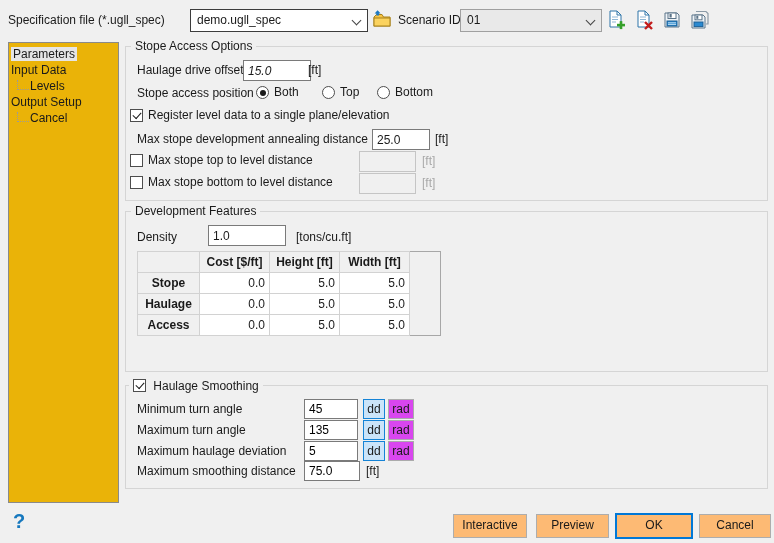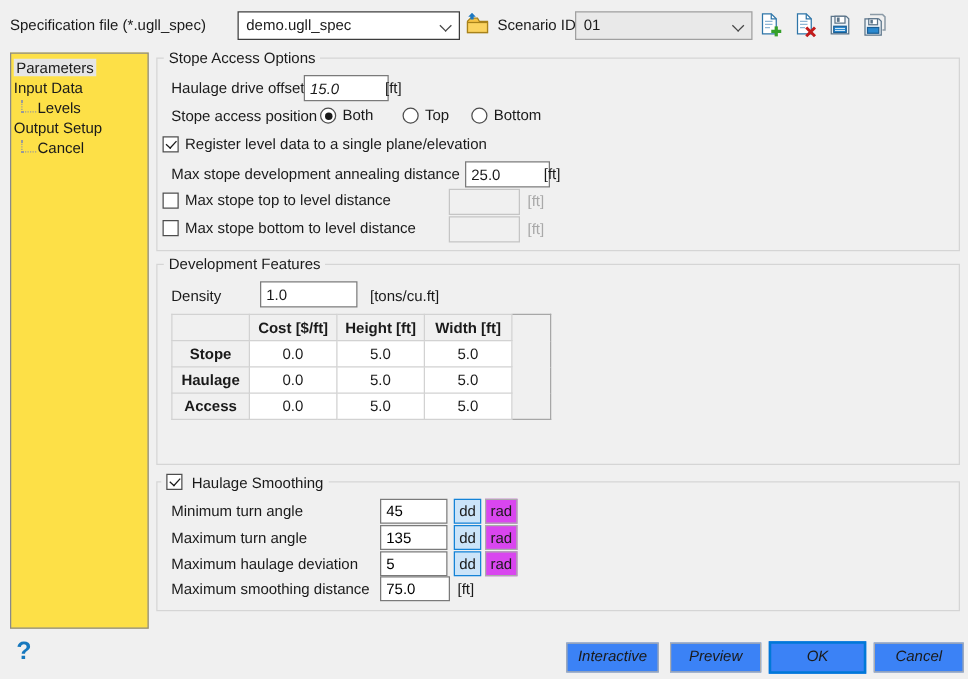--- a/index.html
+++ b/index.html
@@ -26,40 +26,40 @@
   .cb{display:inline-block;width:13px;height:13px;border:1px solid #4d4d4d;background:#fff;
     box-sizing:border-box;position:relative;vertical-align:middle;}
   .cb.checked::after{content:"";position:absolute;left:1.5px;top:2px;width:7px;height:4px;
     border-left:1.6px solid #1a1a1a;border-bottom:1.6px solid #1a1a1a;transform:rotate(-48deg);}
   .radio{display:inline-block;width:13px;height:13px;border:1px solid #4d4d4d;border-radius:50%;
     background:#fff;box-sizing:border-box;position:relative;vertical-align:middle;}
   .radio.selected::after{content:"";position:absolute;left:2.5px;top:2.5px;width:6px;height:6px;
     border-radius:50%;background:#1a1a1a;}
   .opt{position:absolute;white-space:nowrap;line-height:15px;}
   .opt .t{margin-left:5px;vertical-align:middle;}
-  .sidebar{position:absolute;left:8px;top:42px;width:111px;height:461px;background:#fde047;
+  .sidebar{position:absolute;left:8px;top:42px;width:111px;height:461px;background:#eab308;
     border:1px solid #8a8a8a;box-sizing:border-box;}
   .tree-item{position:absolute;white-space:nowrap;line-height:15px;}
   .tree-item .sel{background:#e5e5e5;padding:0 2px;}
   .guide{position:absolute;width:11px;height:9px;border-left:1px dotted #9a9a9a;
     border-bottom:1px dotted #9a9a9a;}
   table.dev{position:absolute;left:11px;top:39px;border-collapse:collapse;
     border:1px solid #a7a7a7;table-layout:fixed;font-size:12px;}
   table.dev th,table.dev td{border:1px solid #d2d2d2;height:21px;padding:0;box-sizing:border-box;}
   table.dev th{background:#f0f0f0;font-weight:bold;text-align:center;}
-  table.dev td{background:#fff;text-align:left;padding-right:4px;padding-left:26px;}
+  table.dev td{background:#fff;text-align:right;padding-right:4px;padding-left:26px;}
   table.dev .filler{background:#f0f0f0;border-top:none;border-right:none;border-bottom:none;}
   .unitbtn{position:absolute;height:20px;box-sizing:border-box;text-align:center;
     font-size:12px;line-height:18px;}
   .unitbtn.sel{background:#cbe4f9;border:1px solid #1583d6;width:22px;}
   .unitbtn.uns{background:#d946ef;border:1px solid #ababab;width:26px;}
   .sm-input{position:absolute;background:#fff;border:1px solid #7a7a7a;height:20px;width:54px;
     box-sizing:border-box;font-family:"Liberation Sans",sans-serif;font-size:12px;padding:0 4px;}
-  .btn{position:absolute;height:24px;background:#3b82f6;border:1px solid #adadad;
-    box-sizing:border-box;font-size:12px;text-align:center;line-height:21px;cursor:default;font-style:italic;}
+  .btn{position:absolute;height:24px;background:#fdba74;border:1px solid #adadad;
+    box-sizing:border-box;font-size:12px;text-align:center;line-height:21px;cursor:default;}
   .btn.default{border:2px solid #0078d7;height:26px;line-height:21px;}
   .help{position:absolute;left:13px;top:509px;font-size:20px;font-weight:bold;color:#1678be;line-height:24px;}
   .iconbtn{position:absolute;width:22px;height:22px;}
 </style>
 </head>
 <body>
 
 <div class="lbl" style="left:8px;top:12px;">Specification file (*.ugll_spec)</div>
 
 <div class="combo" style="left:190px;top:9px;width:178px;">
@@ -154,21 +154,21 @@
   </div>
   <div class="opt" style="left:251px;top:38px;">
     <span class="radio"></span><span class="t">Bottom</span>
   </div>
 
   <div class="opt" style="left:4px;top:61px;">
     <span class="cb checked"></span><span class="t">Register level data to a single plane/elevation</span>
   </div>
 
   <div class="lbl" style="left:11px;top:84px;">Max stope development annealing distance</div>
-  <input class="input" style="left: 246px; top: 82px; width: 68px;" value="25.0">
+  <input class="input" style="left: 246px; top: 82px; width: 58px;" value="25.0">
   <div class="unit" style="left:309px;top:84px;">[ft]</div>
 
   <div class="opt" style="left:4px;top:106px;">
     <span class="cb"></span><span class="t">Max stope top to level distance</span>
   </div>
   <input class="input disabled" style="left: 233px; top: 104px; width: 57px;" disabled="">
   <div class="unit gray" style="left:296px;top:106px;">[ft]</div>
 
   <div class="opt" style="left:4px;top:128px;">
     <span class="cb"></span><span class="t">Max stope bottom to level distance</span>

